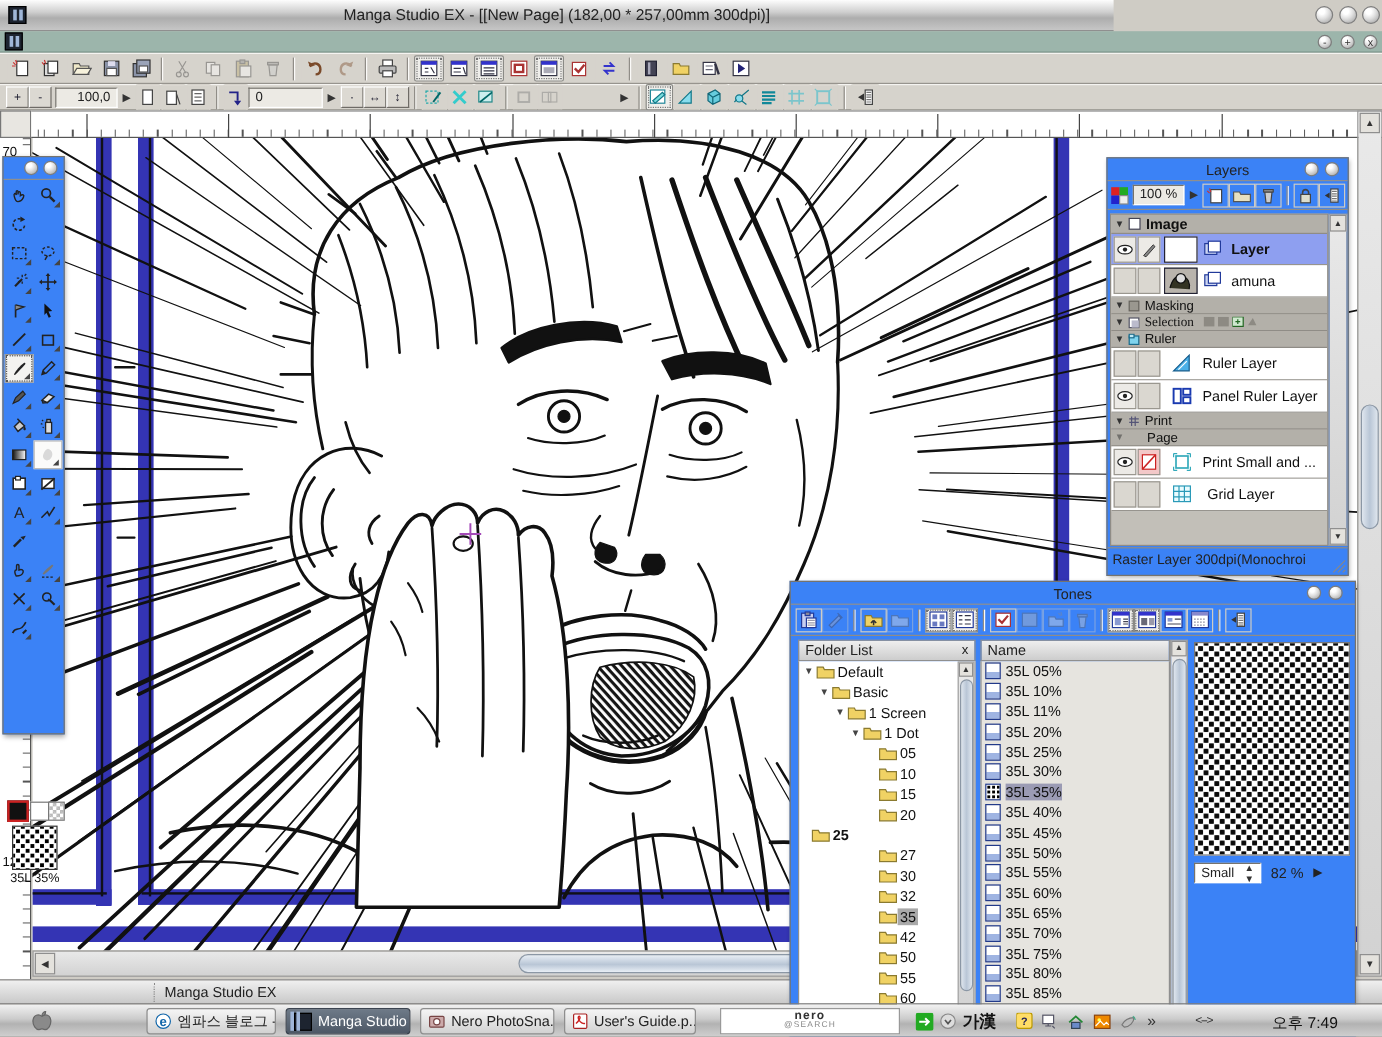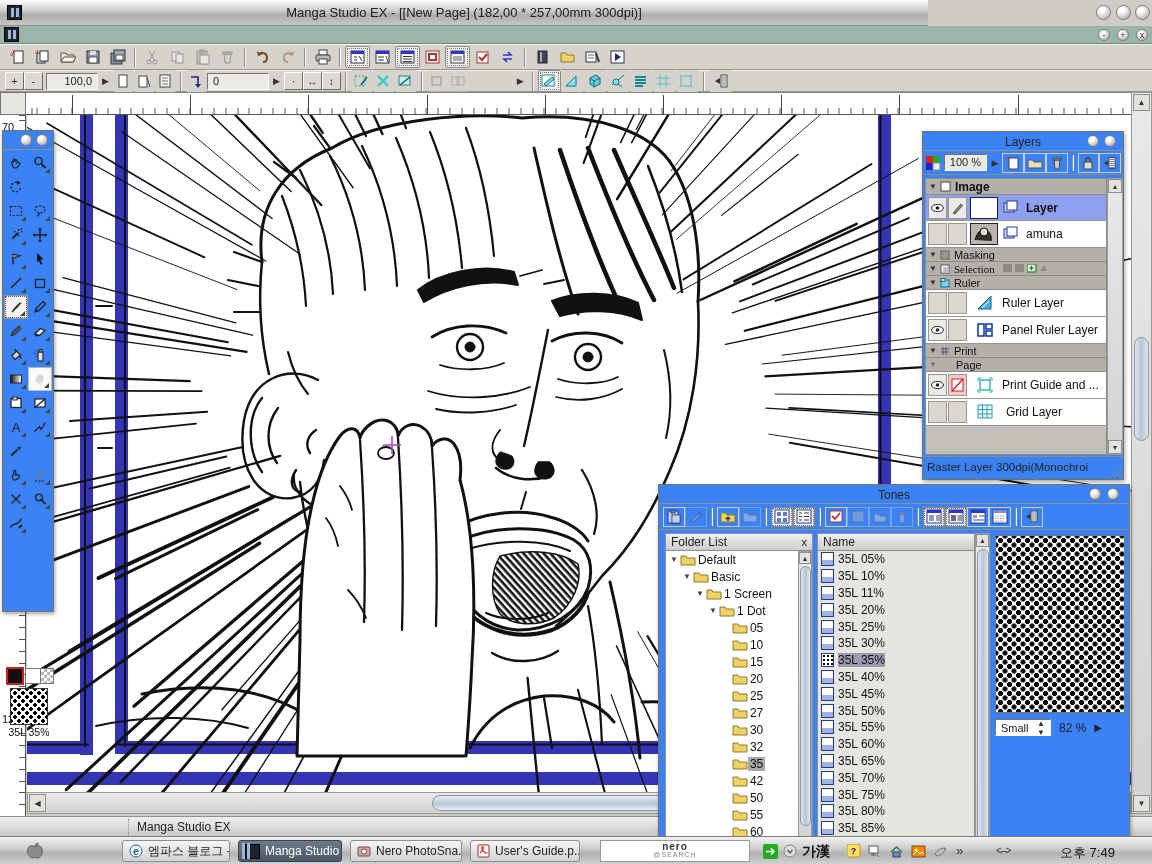--- a/index.html
+++ b/index.html
@@ -1031,21 +1031,21 @@
         <div class="cbox" style="left:22px;background:#f3c8c8;">
             <svg width="17" height="20">
               <rect x="3" y="4" width="11" height="12" fill="#fff" stroke="#c22"></rect>
               <path d="M3,16 L14,4" stroke="#c22" stroke-width="1.4"></path>
             </svg>
           </div>
         <svg class="licon" style="left:50px;" width="20" height="18">
             <rect x="4" y="4" width="10" height="10" fill="none" stroke="#3ab" stroke-width="1.4"></rect>
             <path d="M2,2 l3,0 M2,2 l0,3 M16,2 l-3,0 M16,2 l0,3 M2,16 l3,0 M2,16 l0,-3 M16,16 l-3,0 M16,16 l0,-3" stroke="#3ab"></path>
           </svg>
-        <span class="lname" style="left:76px;">Print Guide and ...</span>
+        <span class="lname" style="left:76px;">Print Small and ...</span>
       </div>
       <div class="lrow" style="height:27px;">
         <div class="cbox" style="left:2px;"></div>
         <div class="cbox" style="left:22px;"></div>
         <svg class="licon" style="left:50px;" width="20" height="18">
             <rect x="2" y="2" width="14" height="13" fill="#eafcff" stroke="#2a9ab8"></rect>
             <path d="M2,6.5 h14 M2,11 h14 M6.5,2 v13 M11,2 v13" stroke="#2a9ab8"></path>
           </svg>
         <span class="lname" style="left:80px;">Grid Layer</span>
       </div>
@@ -1233,21 +1233,21 @@
             </svg>
             <span class="lbl">15</span>
           </div>
           <div class="trow" style="padding-left: 56px;">
             <span class="tri">▼</span>
             <svg width="16" height="13" style="flex:none;">
               <path d="M1,12 L1,3 L6,3 L7,5 L15,5 L15,12 Z" fill="#f0d264" stroke="#8a7a30"></path>
             </svg>
             <span class="lbl">20</span>
           </div>
-          <div class="trow" style="padding-left: 56px;">
+          <div class="trow" style=" font-weight: bold;">
             <span class="tri">▼</span>
             <svg width="16" height="13" style="flex:none;">
               <path d="M1,12 L1,3 L6,3 L7,5 L15,5 L15,12 Z" fill="#f0d264" stroke="#8a7a30"></path>
             </svg>
             <span class="lbl">25</span>
           </div>
           <div class="trow" style="padding-left: 56px;">
             <span class="tri">▼</span>
             <svg width="16" height="13" style="flex:none;">
               <path d="M1,12 L1,3 L6,3 L7,5 L15,5 L15,12 Z" fill="#f0d264" stroke="#8a7a30"></path>

